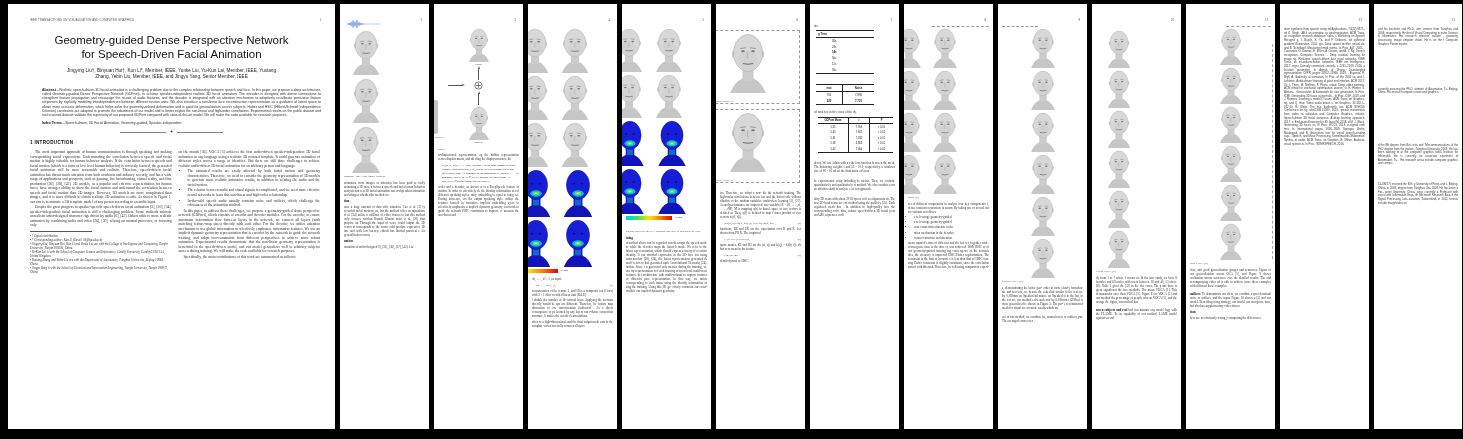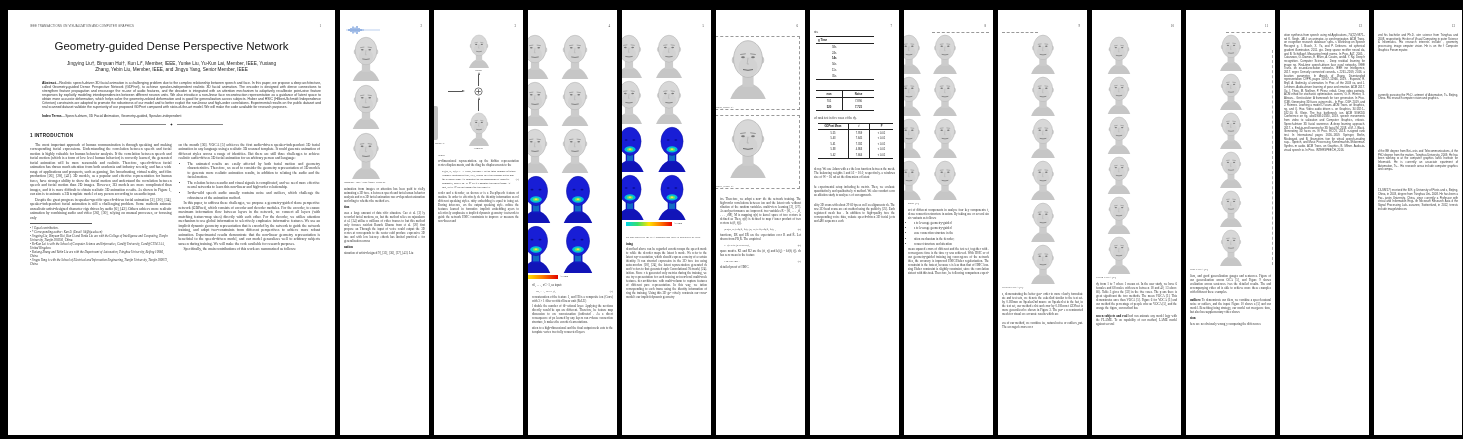--- a/index.html
+++ b/index.html
@@ -1,18 +1,18 @@
 <!DOCTYPE html>
 <html><head>
 <meta charset="utf-8">
 <style>
   html,body{margin:0;padding:0;background:#000;}
   .canvas{position:relative;width:1463px;height:439px;background:#000;overflow:hidden;
           font-family:"Liberation Serif",serif;}
-  .page{position:absolute;top:10px;height:425px;background:#fff;overflow:hidden;box-sizing:border-box;}
+  .page{position:absolute;top:4px;height:425px;background:#fff;overflow:hidden;box-sizing:border-box;}
   .pn{position:absolute;top:14px;right:7px;font-size:3.2px;color:#444;}
   
   .hdr{position:absolute;top:14px;left:22px;font-family:"Liberation Sans",sans-serif;font-size:2.9px;color:#555;letter-spacing:.12px;}
   .title{margin:30px 10px 0;text-align:center;font-family:"Liberation Sans",sans-serif;font-size:11.5px;line-height:13.5px;color:#141414;}
   .authors{margin:7px 18px 0;text-align:center;font-family:"Liberation Sans",sans-serif;font-size:4.7px;line-height:6px;color:#222;}
   .abs,.idx{margin:0 14px 0 34px;font-family:"Liberation Sans",sans-serif;font-size:3.4px;line-height:4.15px;text-align:justify;color:#333;}
   .abs{margin-top:8px;}
   .idx{margin-top:4px;}
   .b{font-weight:bold;color:#111;}
   .sep{display:flex;align-items:center;justify-content:center;margin-top:5px;}
@@ -104,20 +104,21 @@
   </defs>
 </svg>
 
 <div class="canvas">
 
   <div class="page" style="left:8px;width:327px;">
     <div class="hdr">IEEE TRANSACTIONS ON VISUALIZATION AND COMPUTER GRAPHICS</div>
     <div class="pn" style="right:14px;">1</div>
     <div class="title">
       <div>Geometry-guided Dense Perspective Network</div>
+      <div>for Speech-Driven Facial Animation</div>
     </div>
     <div class="authors">
       <div>Jingying Liu†, Binyuan Hui†, Kun Li*, Member, IEEE, Yunke Liu,  Yu-Kun Lai, Member, IEEE, Yuxiang</div>
       <div>Zhang, Yebin Liu, Member, IEEE, and Jingyu Yang, Senior Member, IEEE</div>
     </div>
     <div class="abs"><span class="b">Abstract</span><span>—Realistic speech-driven 3D facial animation is a challenging problem due to the complex relationship between speech and face. In this paper, we propose a deep architecture, called Geometry-guided Dense Perspective Network (GDPnet), to achieve speaker-independent realistic 3D facial animation. The encoder is designed with dense connections to strengthen feature propagation and encourage the re-use of audio features, and the decoder is integrated with an attention mechanism to adaptively recalibrate point-wise feature responses by explicitly modeling interdependencies between different neuron units. We also introduce a non-linear face reconstruction representation as a guidance of latent space to obtain more accurate deformation, which helps solve the geometry-related deformation and is good for generalization across subjects. Huber and HSIC (Hilbert-Schmidt Independence Criterion) constraints are adopted to promote the robustness of our model and to better exploit the non-linear and high-order correlations. Experimental results on the public dataset and real scanned dataset validate the superiority of our proposed GDPnet compared with state-of-the-art model. We will make the code available for research purposes.</span></div>
     <div class="idx"><span class="b">Index Terms</span><span>—Speech-driven, 3D Facial Animation, Geometry-guided, Speaker-independent</span></div>
     <div class="sep">
       <span class="ln"></span>
       <span class="di">✦</span>

